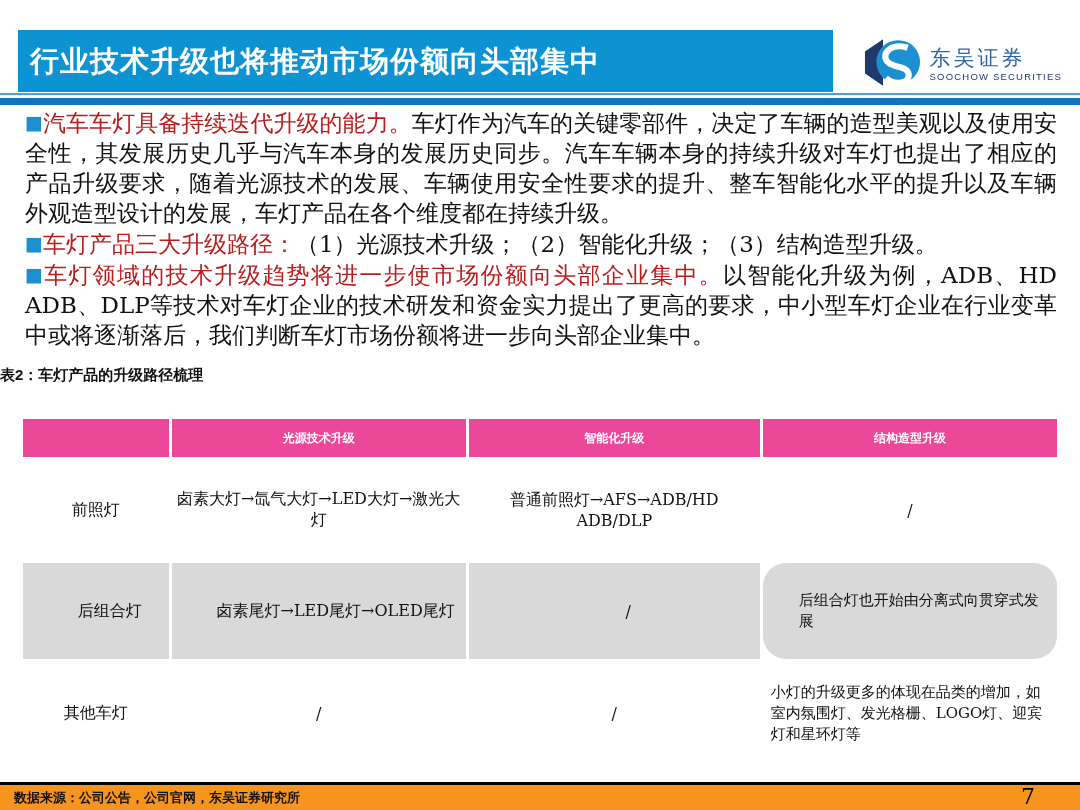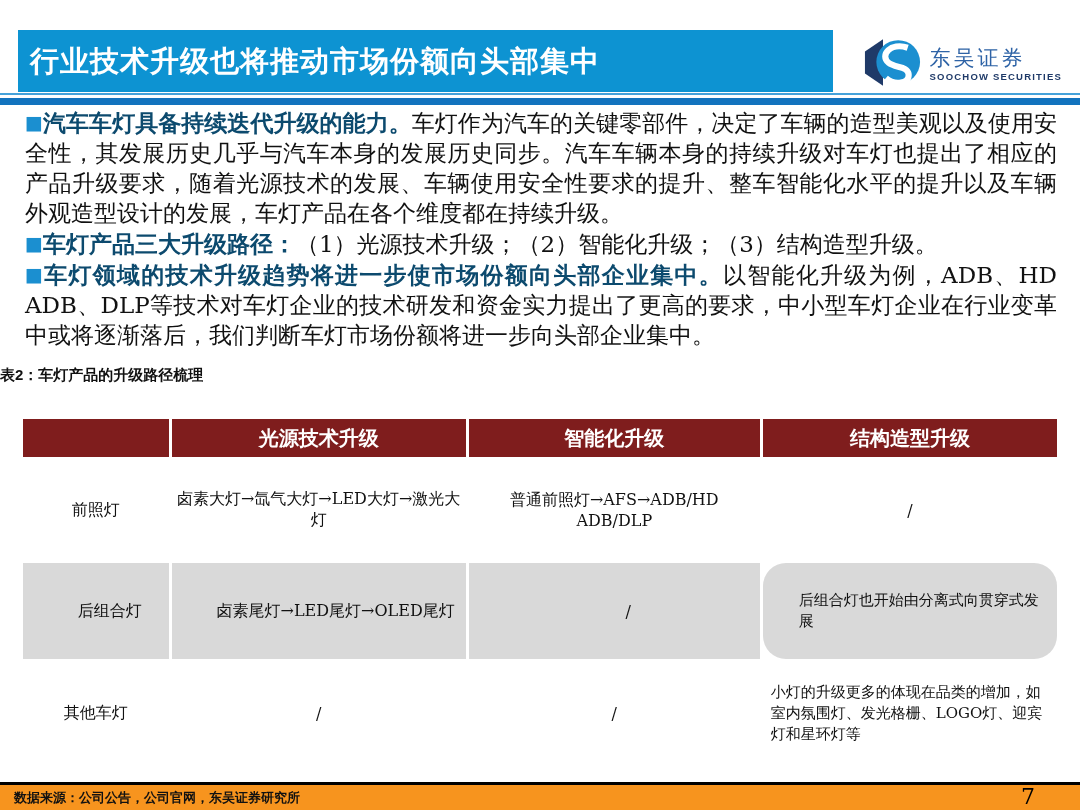--- a/index.html
+++ b/index.html
@@ -30,59 +30,59 @@
     position:absolute; right:18px; top:36px;
     display:flex; align-items:center; gap:9px;
   }
   .logo-text { display:flex; flex-direction:column; line-height:1; }
   .logo-cn {
     font-family:"Liberation Sans", sans-serif;
     color:#2E63A6; font-size:21px; letter-spacing:3px; font-weight:500;
   }
   .logo-en {
     font-family:"Liberation Sans", sans-serif;
-    color:#1F3A68; font-size:9.5px; font-weight:bold; letter-spacing:1.2px;
+    color:#1F3A68; font-size:9.5px; font-weight:normal; letter-spacing:1.2px;
     margin-top:4px;
   }
   .divider-light {
     position:absolute; left:0; top:93px; width:1080px; height:2px;
     background:#45A2DA;
   }
   .divider-dark {
     position:absolute; left:0; top:98px; width:1080px; height:7px;
     background:#1273BE;
   }
 
   
   .content {
     position:absolute; left:25px; top:107px; width:1032px;
     font-size:23px; line-height:30px;
     text-align:justify;
   }
   .content p { margin:0; }
   .bullet { color:#1B8FD0; font-size:19px; vertical-align:2px; }
-  .lead { color:#0c4a6e; font-weight:bold;margin-top:16px; }
+  .lead { color:#b91c1c; font-weight:normal;margin-top:16px; }
 
   
   .table-title {
     position:absolute; left:0; top:366px; width:1080px;
     font-family:"Liberation Sans", sans-serif;
     font-weight:bold; font-size:15px; color:#111;
   }
   table.upgrade {
     position:absolute; left:20px; top:416px;
     width:1040px;
     border-collapse:separate;
     border-spacing:3px;
     table-layout:fixed;
   }
   table.upgrade th {
-    background:#7f1d1d; color:#ffffff;
+    background:#ec4899; color:#ffffff;
     font-family:"Liberation Sans", sans-serif;
-    font-weight:bold; font-size:20px;
+    font-weight:bold; font-size:12px;
     height:38px; text-align:center; vertical-align:middle;
   }
   table.upgrade td {
     font-size:16px; text-align:center; vertical-align:middle;
     padding:4px 8px; background:#ffffff; color:#111;
   }
   table.upgrade col.c0 { width:14.2%; }
   table.upgrade col.c1 { width:28.7%; }
   table.upgrade col.c2 { width:28.4%; }
   table.upgrade col.c3 { width:28.7%; }

